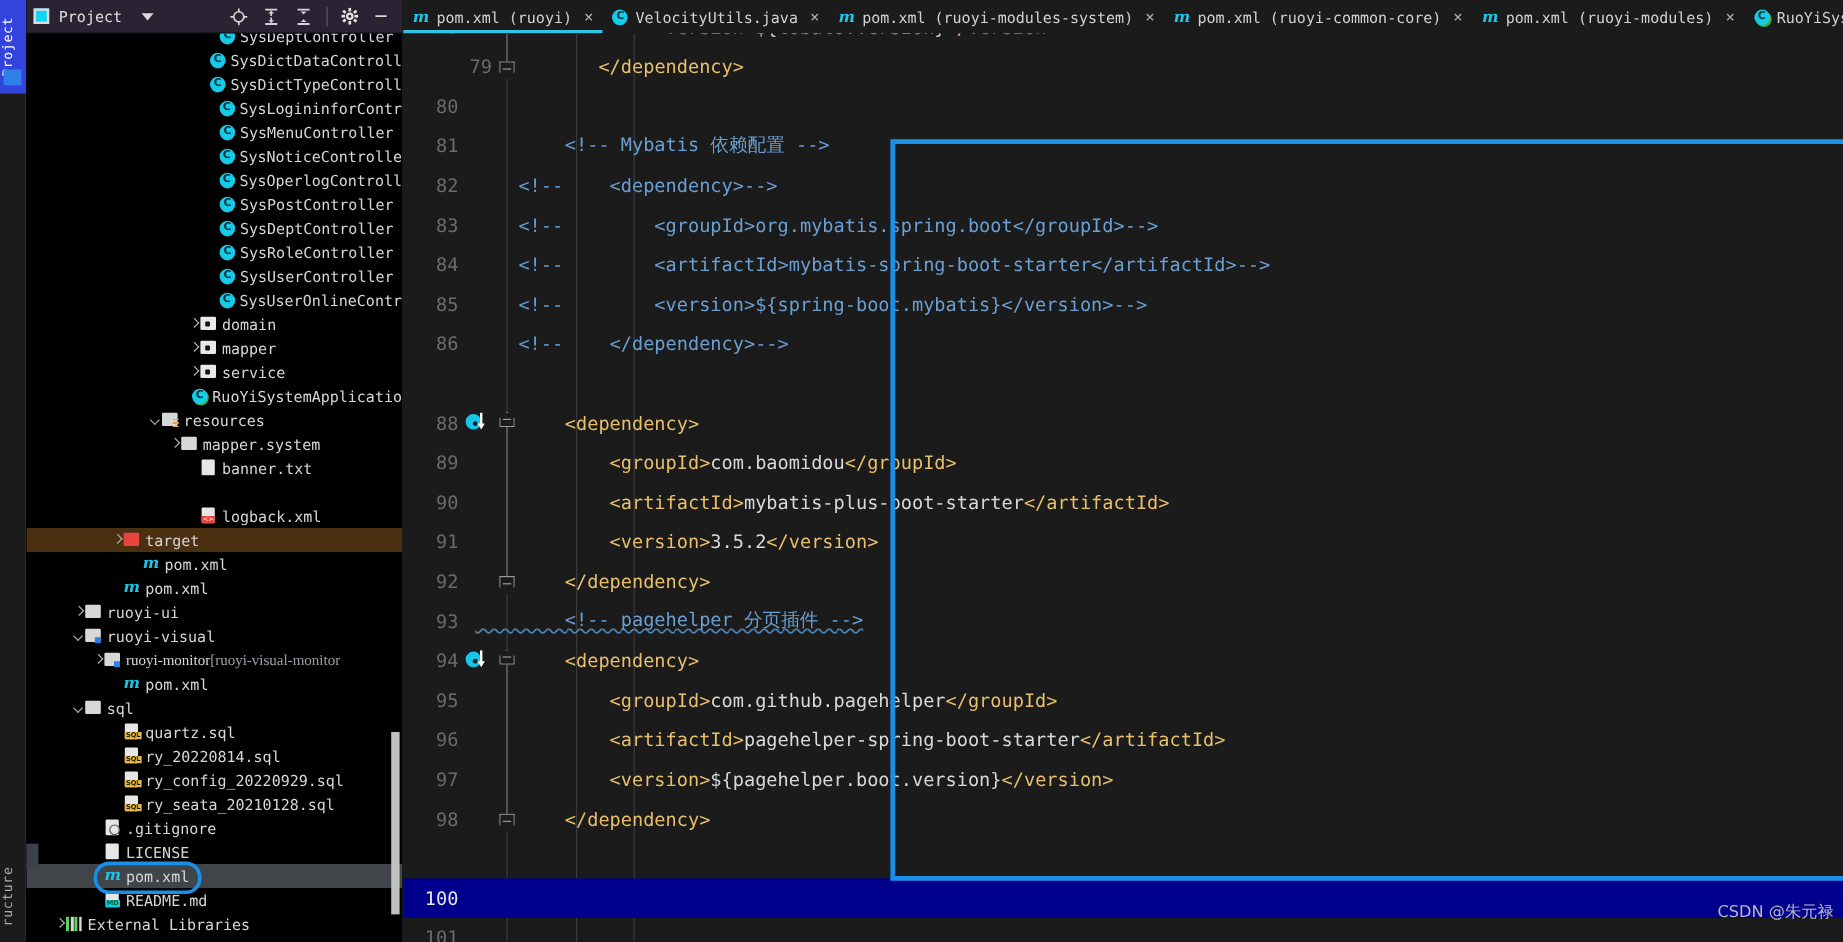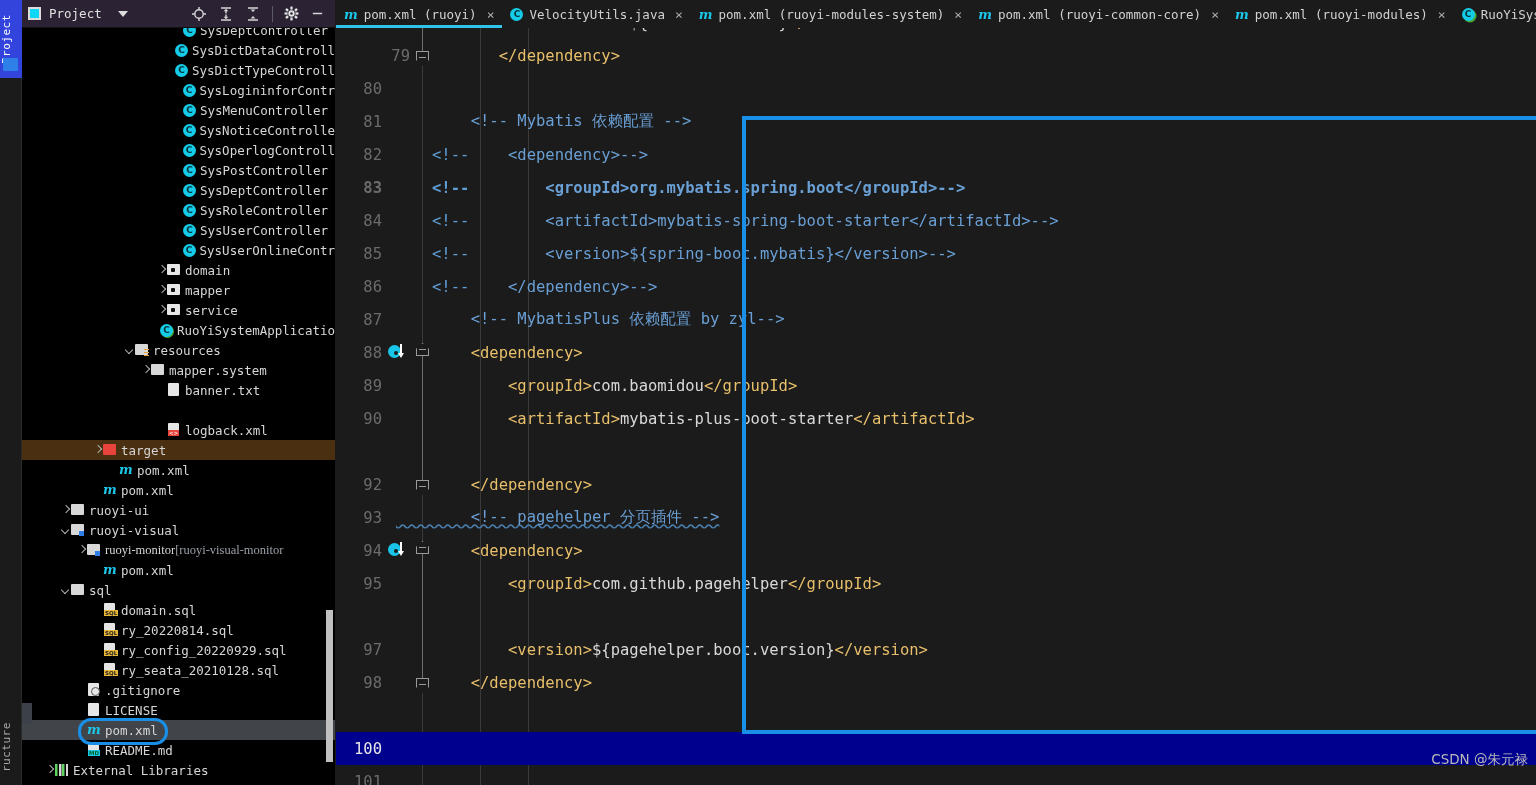--- a/index.html
+++ b/index.html
@@ -522,21 +522,21 @@
           <span class="ico-folder" style="position:relative;display:block"></span>
         </span>
         <span class="lbl">sql</span>
       </div>
       <div class="trow" style="position: absolute; left: 0px; width: 313px; top: 572px;">
         <span style="display:inline-block;width:70px"></span>
         <span class="arrow"></span>
         <span class="ico">
           <span class="ico-doc sql" style="position:relative;display:block"></span>
         </span>
-        <span class="lbl">domain.sql</span>
+        <span class="lbl">quartz.sql</span>
       </div>
       <div class="trow" style="position: absolute; left: 0px; width: 313px; top: 592px;">
         <span style="display:inline-block;width:70px"></span>
         <span class="arrow"></span>
         <span class="ico">
           <span class="ico-doc sql" style="position:relative;display:block"></span>
         </span>
         <span class="lbl">ry_20220814.sql</span>
       </div>
       <div class="trow" style="position: absolute; left: 0px; width: 313px; top: 612px;">
@@ -646,32 +646,33 @@
 
   <div class="foldline" style="left:86px; top:520px; height:140px;"></div>
   <div class="fold capup" style="left:80px; top:513px;"></div>
   <div class="fold cap" style="left:80px; top:650px;"></div>
 
   <div class="eline" style="top: -22px;"><span class="gutnum">78</span><span class="code"><span class="tag">                &lt;version&gt;</span><span class="txt">${tobato.version}</span><span class="tag">&lt;/version&gt;</span></span></div>
     <div class="eline" style="top: 11px; margin-left: 28px;"><span class="gutnum">79</span><span class="code"><span class="tag">        &lt;/dependency&gt;</span></span></div>
     <div class="eline" style="top: 44px;"><span class="gutnum">80</span><span class="code"></span></div>
     <div class="eline" style="top: 77px;"><span class="gutnum">81</span><span class="code"><span class="cmt">        &lt;!-- Mybatis 依赖配置 --&gt;</span></span></div>
     <div class="eline" style="top: 110px;"><span class="gutnum">82</span><span class="cmtgut" style="position:absolute;left:96px;">&lt;!--</span><span class="code"><span class="cmt">            &lt;dependency&gt;--&gt;</span></span></div>
-    <div class="eline" style="top: 143px; font-weight: bold;"><span class="gutnum">83</span><span class="cmtgut" style="position:absolute;left:96px;">&lt;!--</span><span class="code"><span class="cmt">                &lt;groupId&gt;org.mybatis.spring.boot&lt;/groupId&gt;--&gt;</span></span></div>
+    <div class="eline" style="top: 143px;"><span class="gutnum">83</span><span class="cmtgut" style="position:absolute;left:96px;">&lt;!--</span><span class="code"><span class="cmt">                &lt;groupId&gt;org.mybatis.spring.boot&lt;/groupId&gt;--&gt;</span></span></div>
     <div class="eline" style="top: 176px;"><span class="gutnum">84</span><span class="cmtgut" style="position:absolute;left:96px;">&lt;!--</span><span class="code"><span class="cmt">                &lt;artifactId&gt;mybatis-spring-boot-starter&lt;/artifactId&gt;--&gt;</span></span></div>
     <div class="eline" style="top: 209px;"><span class="gutnum">85</span><span class="cmtgut" style="position:absolute;left:96px;">&lt;!--</span><span class="code"><span class="cmt">                &lt;version&gt;${spring-boot.mybatis}&lt;/version&gt;--&gt;</span></span></div>
     <div class="eline" style="top: 242px;"><span class="gutnum">86</span><span class="cmtgut" style="position:absolute;left:96px;">&lt;!--</span><span class="code"><span class="cmt">            &lt;/dependency&gt;--&gt;</span></span></div>
-    <div class="eline" style="top: 275px;"><span class="gutnum">87</span><span class="code"><span class="cmt">        &lt;!-- MybatisPlus 依赖配置 by zyl--&gt;</span></span></div>
     <div class="eline" style="top: 308px;"><span class="gutnum">88</span><span class="mvn-ico" style="left:52px;top:8px;"><span class="circ"></span><span class="arr"></span><span class="arrh"></span></span><span class="code"><span class="tag">        &lt;dependency&gt;</span></span></div>
     <div class="eline" style="top: 341px;"><span class="gutnum">89</span><span class="code"><span class="tag">            &lt;groupId&gt;</span><span class="txt">com.baomidou</span><span class="tag">&lt;/groupId&gt;</span></span></div>
     <div class="eline" style="top: 374px;"><span class="gutnum">90</span><span class="code"><span class="tag">            &lt;artifactId&gt;</span><span class="txt">mybatis-plus-boot-starter</span><span class="tag">&lt;/artifactId&gt;</span></span></div>
+    <div class="eline" style="top: 407px;"><span class="gutnum">91</span><span class="code"><span class="tag">            &lt;version&gt;</span><span class="txt">3.5.2</span><span class="tag">&lt;/version&gt;</span></span></div>
     <div class="eline" style="top: 440px;"><span class="gutnum">92</span><span class="code"><span class="tag">        &lt;/dependency&gt;</span></span></div>
     <div class="eline" style="top: 473px;"><span class="gutnum">93</span><span class="code"><span class="cmt spell">        &lt;!-- pagehelper 分页插件 --&gt;</span></span></div>
     <div class="eline" style="top: 506px;"><span class="gutnum">94</span><span class="mvn-ico" style="left:52px;top:8px;"><span class="circ"></span><span class="arr"></span><span class="arrh"></span></span><span class="code"><span class="tag">        &lt;dependency&gt;</span></span></div>
     <div class="eline" style="top: 539px;"><span class="gutnum">95</span><span class="code"><span class="tag">            &lt;groupId&gt;</span><span class="txt">com.github.pagehelper</span><span class="tag">&lt;/groupId&gt;</span></span></div>
+    <div class="eline" style="top: 572px;"><span class="gutnum">96</span><span class="code"><span class="tag">            &lt;artifactId&gt;</span><span class="txt">pagehelper-spring-boot-starter</span><span class="tag">&lt;/artifactId&gt;</span></span></div>
     <div class="eline" style="top: 605px;"><span class="gutnum">97</span><span class="code"><span class="tag">            &lt;version&gt;</span><span class="txt">${pagehelper.boot.version}</span><span class="tag">&lt;/version&gt;</span></span></div>
     <div class="eline" style="top: 638px;"><span class="gutnum">98</span><span class="code"><span class="tag">        &lt;/dependency&gt;</span></span></div>
     <div class="eline cur" style="top: 704px;"><span class="gutnum">100</span><span class="code"></span></div>
     <div class="eline" style="top: 737px;"><span class="gutnum">101</span><span class="code"></span></div>
     <div id="code-box"></div>
 </div>
 
 <div id="watermark">CSDN @朱元禄</div>
 
 </body></html>

